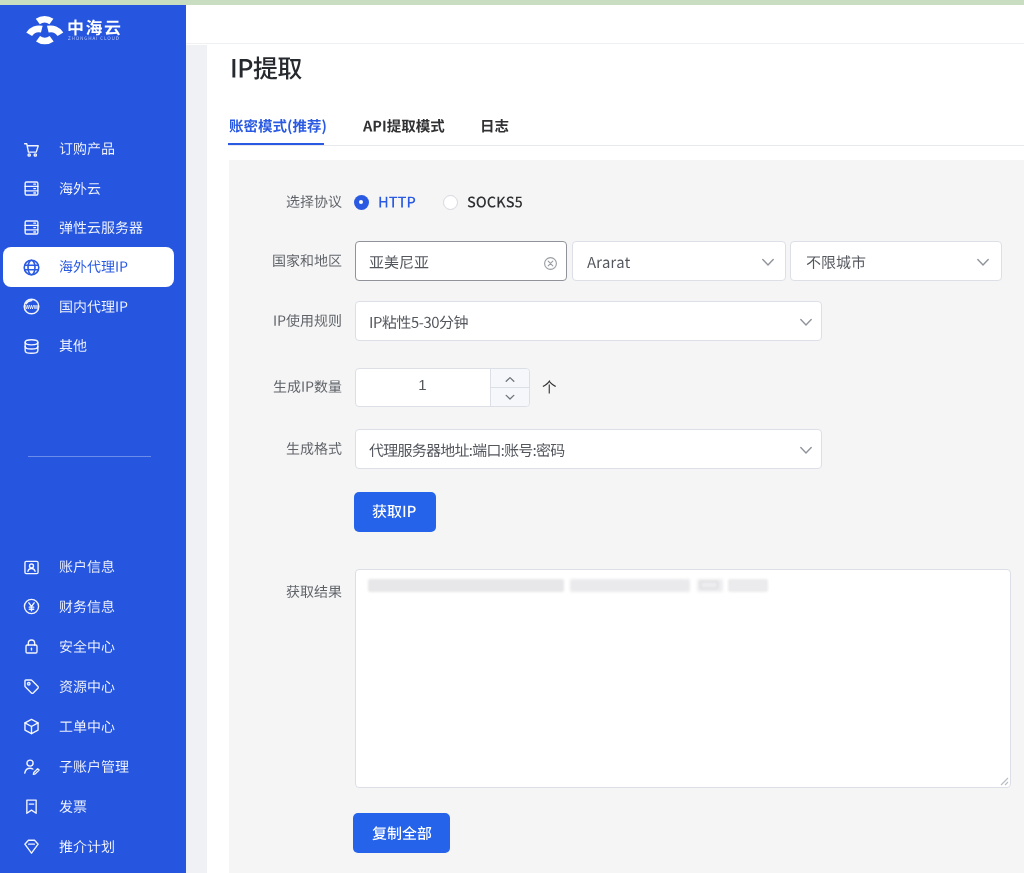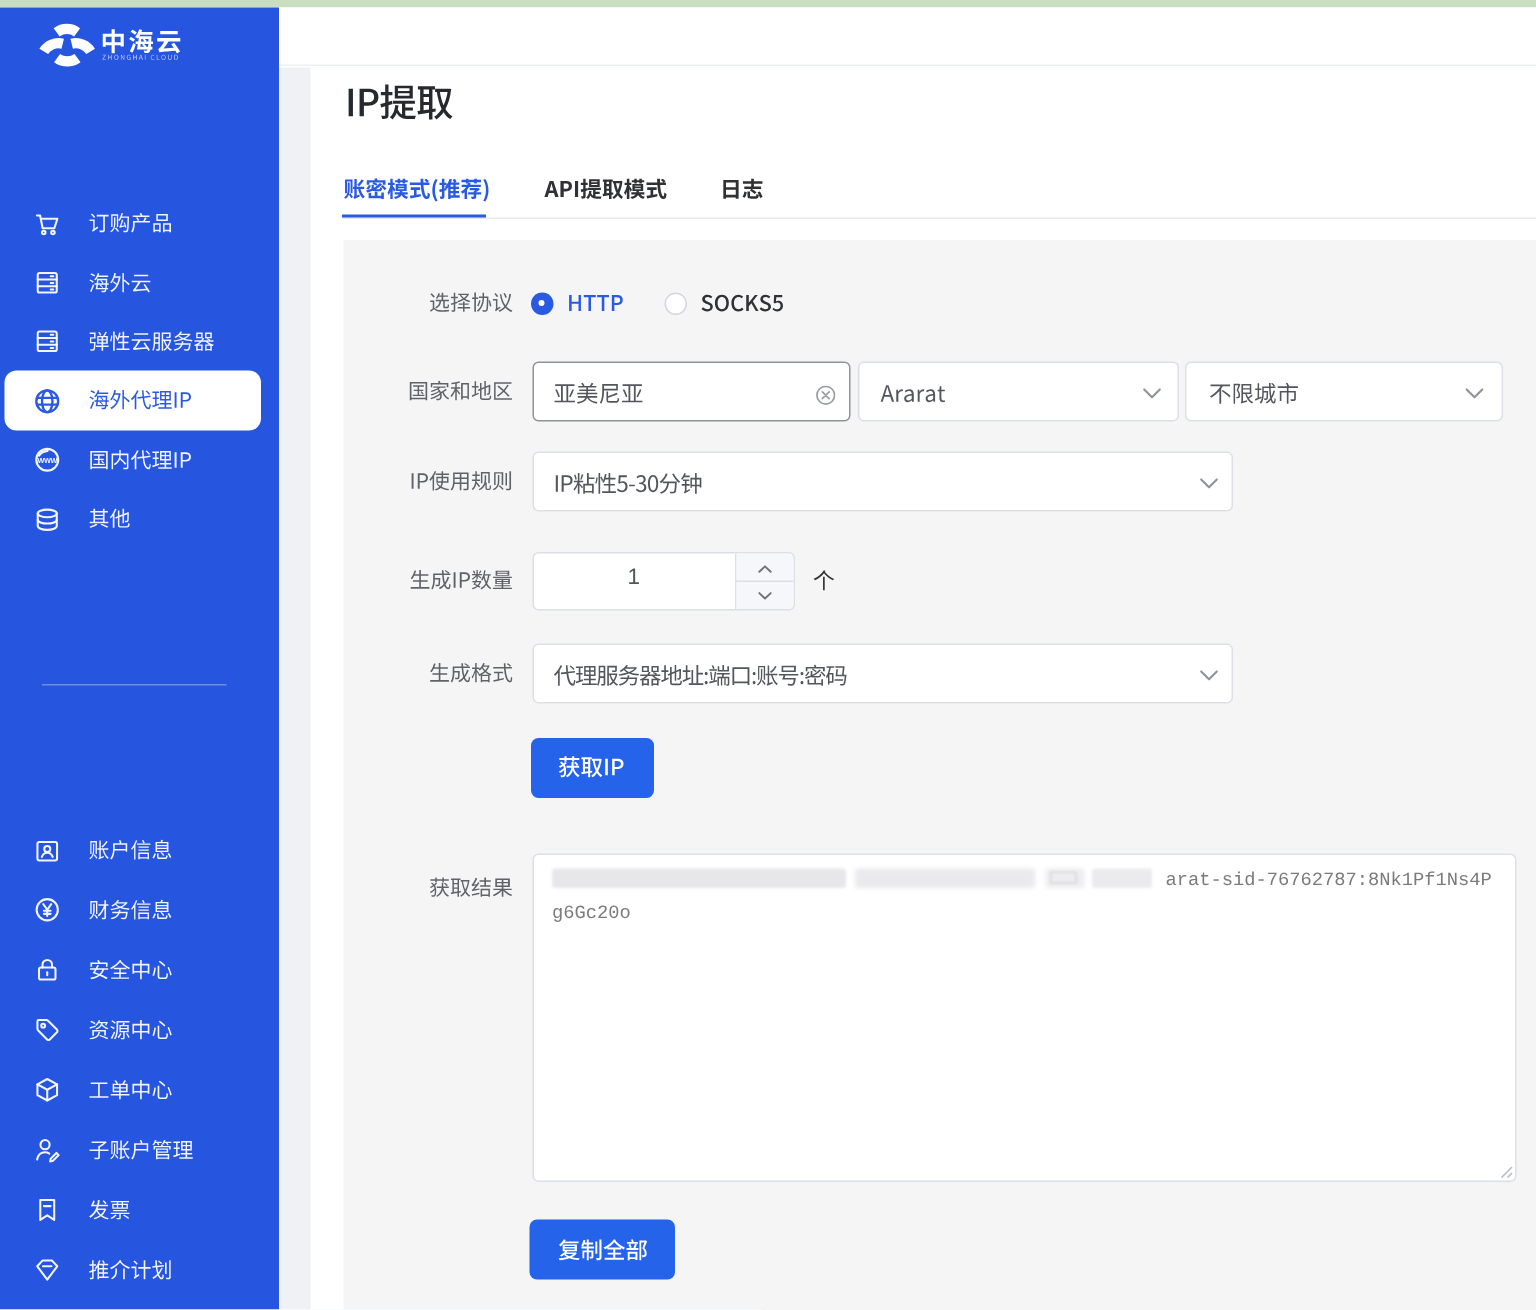--- a/index.html
+++ b/index.html
@@ -258,21 +258,19 @@
       </svg></div>
     <div style="position:absolute;left:286.0px;top:582.2px;line-height:0;"><svg class="" width="56.0" height="19.0" viewBox="0 -14.8 56.0 19.0" style="overflow:visible">
         <path d="M9.9 -7.8C10.7 -7.3 11.5 -6.5 11.8 -6.0L12.6 -6.6C12.2 -7.1 11.4 -7.8 10.6 -8.3ZM8.5 -8.3V-6.3L8.5 -5.8H5.2V-4.8H8.4C8.2 -3.1 7.4 -1.1 4.8 0.5C5.1 0.7 5.4 0.9 5.6 1.1C7.7 -0.2 8.7 -1.8 9.1 -3.3C9.9 -1.3 11.0 0.2 12.7 1.1C12.8 0.8 13.1 0.4 13.4 0.3C11.4 -0.6 10.2 -2.5 9.6 -4.8H13.2V-5.8H9.5V-6.3V-8.3ZM8.9 -11.8V-10.6H5.2V-11.8H4.2V-10.6H0.9V-9.7H4.2V-8.5H5.2V-9.7H8.9V-8.6H9.9V-9.7H13.2V-10.6H9.9V-11.8ZM4.5 -8.3C4.3 -7.9 3.9 -7.6 3.5 -7.2C3.1 -7.7 2.6 -8.1 2.0 -8.5L1.3 -7.9C1.9 -7.5 2.4 -7.1 2.7 -6.7C2.0 -6.3 1.3 -5.9 0.6 -5.5C0.8 -5.4 1.1 -5.1 1.2 -4.8C1.9 -5.2 2.6 -5.5 3.2 -6.0C3.4 -5.5 3.6 -5.1 3.7 -4.7C3.0 -3.7 1.7 -2.7 0.5 -2.2C0.8 -2.0 1.0 -1.6 1.2 -1.4C2.1 -1.9 3.1 -2.7 3.9 -3.5L3.9 -3.0C3.9 -1.5 3.8 -0.5 3.4 -0.1C3.3 0.0 3.2 0.1 3.0 0.1C2.7 0.1 2.1 0.1 1.5 0.1C1.7 0.4 1.8 0.7 1.8 1.0C2.4 1.1 2.9 1.1 3.4 1.0C3.7 0.9 3.9 0.8 4.1 0.6C4.7 -0.1 4.8 -1.3 4.8 -2.9C4.8 -4.1 4.7 -5.4 4.0 -6.5C4.5 -6.9 5.0 -7.4 5.4 -7.8Z M25.9 -9.2C25.6 -7.1 25.0 -5.3 24.2 -3.8C23.5 -5.3 23.0 -7.2 22.7 -9.2ZM21.1 -10.2V-9.2H21.8C22.2 -6.7 22.8 -4.5 23.6 -2.7C22.8 -1.4 21.8 -0.4 20.7 0.3C20.9 0.5 21.2 0.9 21.4 1.1C22.4 0.4 23.4 -0.5 24.2 -1.7C24.9 -0.6 25.7 0.3 26.8 1.0C27.0 0.8 27.3 0.4 27.5 0.2C26.4 -0.5 25.5 -1.5 24.8 -2.7C25.9 -4.6 26.6 -7.0 27.0 -10.1L26.4 -10.2L26.2 -10.2ZM14.5 -1.8 14.8 -0.8 19.0 -1.5V1.1H20.0V-1.7L21.3 -2.0L21.2 -2.9L20.0 -2.7V-10.2H21.0V-11.1H14.7V-10.2H15.6V-2.0ZM16.6 -10.2H19.0V-8.2H16.6ZM16.6 -7.3H19.0V-5.2H16.6ZM16.6 -4.3H19.0V-2.5L16.6 -2.1Z M28.5 -0.7 28.7 0.3C30.1 0.0 31.9 -0.4 33.7 -0.8L33.6 -1.7C31.7 -1.4 29.8 -1.0 28.5 -0.7ZM28.8 -6.0C29.0 -6.1 29.3 -6.1 31.1 -6.4C30.5 -5.5 29.9 -4.8 29.6 -4.5C29.2 -4.0 28.9 -3.7 28.5 -3.6C28.7 -3.3 28.8 -2.8 28.9 -2.6C29.2 -2.8 29.7 -2.9 33.6 -3.6C33.6 -3.8 33.6 -4.2 33.6 -4.5L30.4 -4.0C31.6 -5.2 32.7 -6.7 33.6 -8.2L32.7 -8.8C32.4 -8.3 32.1 -7.8 31.8 -7.3L29.9 -7.2C30.7 -8.3 31.6 -9.8 32.2 -11.2L31.1 -11.7C30.5 -10.0 29.5 -8.3 29.2 -7.9C28.9 -7.4 28.7 -7.1 28.4 -7.0C28.5 -6.7 28.7 -6.2 28.8 -6.0ZM36.9 -11.8V-9.9H33.7V-8.9H36.9V-6.7H34.1V-5.7H41.0V-6.7H38.0V-8.9H41.2V-9.9H38.0V-11.8ZM34.4 -4.3V1.1H35.4V0.5H39.6V1.1H40.6V-4.3ZM35.4 -0.4V-3.3H39.6V-0.4Z M44.2 -11.1V-5.5H48.5V-4.3H42.9V-3.4H47.6C46.3 -2.0 44.3 -0.8 42.5 -0.2C42.7 0.0 43.1 0.4 43.2 0.7C45.1 -0.0 47.1 -1.4 48.5 -2.9V1.1H49.6V-3.0C50.9 -1.5 53.0 -0.1 54.8 0.6C55.0 0.3 55.3 -0.1 55.5 -0.3C53.7 -0.9 51.7 -2.1 50.4 -3.4H55.1V-4.3H49.6V-5.5H53.9V-11.1ZM45.3 -7.9H48.5V-6.4H45.3ZM49.6 -7.9H52.7V-6.4H49.6ZM45.3 -10.2H48.5V-8.8H45.3ZM49.6 -10.2H52.7V-8.8H49.6Z" fill="#5f6368"></path>
       </svg></div>
     <div class="abs" style="left:355px;top:569px;width:656px;height:219px;background:#fff;border:1px solid #dcdfe6;border-radius:4px"></div>
     <div class="abs" style="left:368px;top:579px;width:196px;height:13px;background:#e7e7e9;border-radius:2px;filter:blur(1.2px)"></div>
     <div class="abs" style="left:570px;top:579px;width:120px;height:13px;background:#eaeaec;border-radius:2px;filter:blur(1.4px)"></div>
     <div class="abs" style="left:697px;top:579px;width:26px;height:13px;background:#ededef;border-radius:2px;filter:blur(1.4px)"></div>
     <div class="abs" style="left:728px;top:579px;width:40px;height:13px;background:#ebebed;border-radius:2px;filter:blur(1.2px)"></div>
     <div class="abs" style="left:700px;top:581px;width:18px;height:8px;border:1px solid #d8d8da;border-radius:1px;filter:blur(0.8px)"></div>
-    <div class="abs" style="left:368px;top:575.5px;width:640px;font-family:'Liberation Mono',monospace;font-size:12.5px;line-height:22.5px;color:#7b7b7b;white-space:pre"><span style="display:inline-block;width:409px"></span>arat-sid-76762787:8Nk1Pf1Ns4P
-g6Gc20o</div>
     <svg class="abs" style="left:998px;top:775px" width="11" height="11" viewBox="0 0 11 11">
       <path d="M10 3L3 10M10 7l-3 3" stroke="#b9bcc2" stroke-width="1.1"></path>
     </svg>
     <div class="abs" style="left:353px;top:813px;width:97px;height:40px;background:#2563eb;border-radius:5px"></div>
     <div style="position:absolute;left:371.5px;top:822.6px;line-height:0;"><svg class="" width="60.0" height="20.4" viewBox="0 -15.9 60.0 20.4" style="overflow:visible">
         <path d="M4.5 -6.5H11.1V-5.7H4.5ZM4.5 -8.3H11.1V-7.5H4.5ZM3.1 -9.3V-4.7H4.7C3.9 -3.6 2.6 -2.7 1.3 -2.1C1.6 -1.8 2.1 -1.4 2.3 -1.1C2.9 -1.5 3.5 -1.9 4.0 -2.4C4.6 -1.8 5.3 -1.3 6.0 -0.9C4.3 -0.4 2.4 -0.1 0.4 0.0C0.7 0.3 0.9 0.9 1.0 1.3C3.3 1.1 5.6 0.6 7.6 -0.1C9.4 0.6 11.5 1.0 13.7 1.1C13.9 0.8 14.2 0.2 14.5 -0.1C12.6 -0.2 10.8 -0.4 9.3 -0.8C10.6 -1.5 11.7 -2.3 12.5 -3.4L11.6 -4.0L11.4 -3.9H5.7C5.9 -4.2 6.1 -4.4 6.3 -4.7L6.1 -4.7H12.6V-9.3ZM3.9 -12.7C3.2 -11.2 1.9 -9.9 0.7 -9.0C0.9 -8.7 1.4 -8.2 1.6 -7.9C2.3 -8.5 3.1 -9.3 3.8 -10.1H13.7V-11.3H4.6C4.8 -11.6 5.0 -11.9 5.1 -12.3ZM10.2 -2.9C9.5 -2.2 8.6 -1.8 7.6 -1.4C6.5 -1.8 5.7 -2.2 5.0 -2.9Z M24.9 -11.3V-3.0H26.2V-11.3ZM27.6 -12.5V-0.5C27.6 -0.3 27.5 -0.2 27.3 -0.2C27.0 -0.2 26.2 -0.2 25.4 -0.2C25.6 0.2 25.8 0.8 25.8 1.2C27.0 1.2 27.8 1.2 28.3 0.9C28.8 0.7 29.0 0.3 29.0 -0.5V-12.5ZM16.9 -12.3C16.6 -10.9 16.1 -9.4 15.5 -8.4C15.8 -8.3 16.4 -8.1 16.7 -7.9H15.6V-6.6H19.2V-5.3H16.3V0.0H17.5V-4.0H19.2V1.2H20.5V-4.0H22.3V-1.3C22.3 -1.2 22.2 -1.1 22.1 -1.1C21.9 -1.1 21.5 -1.1 20.9 -1.1C21.1 -0.8 21.3 -0.3 21.3 0.1C22.1 0.1 22.7 0.1 23.1 -0.1C23.5 -0.3 23.6 -0.7 23.6 -1.3V-5.3H20.5V-6.6H24.0V-7.9H20.5V-9.3H23.4V-10.6H20.5V-12.6H19.2V-10.6H17.9C18.0 -11.1 18.1 -11.6 18.3 -12.1ZM19.2 -7.9H16.7C17.0 -8.3 17.2 -8.8 17.4 -9.3H19.2Z M37.3 -12.8C35.8 -10.5 33.1 -8.4 30.3 -7.2C30.7 -6.9 31.1 -6.4 31.3 -6.0C31.9 -6.3 32.4 -6.6 32.9 -6.9V-5.9H36.8V-3.8H33.1V-2.6H36.8V-0.4H31.1V0.9H44.0V-0.4H38.2V-2.6H42.1V-3.8H38.2V-5.9H42.1V-6.9C42.7 -6.6 43.2 -6.2 43.8 -5.9C44.0 -6.3 44.4 -6.8 44.7 -7.1C42.3 -8.3 40.1 -9.8 38.3 -11.8L38.6 -12.2ZM33.4 -7.2C34.9 -8.2 36.3 -9.4 37.5 -10.8C38.8 -9.3 40.2 -8.2 41.7 -7.2Z M54.3 -11.9V1.2H55.5V-10.6H57.6C57.3 -9.5 56.7 -7.9 56.2 -6.7C57.5 -5.4 57.8 -4.3 57.8 -3.4C57.8 -2.9 57.7 -2.5 57.5 -2.3C57.3 -2.2 57.1 -2.2 56.9 -2.1C56.6 -2.1 56.2 -2.1 55.8 -2.2C56.1 -1.8 56.2 -1.2 56.2 -0.8C56.6 -0.8 57.1 -0.8 57.4 -0.9C57.8 -0.9 58.1 -1.0 58.4 -1.2C58.9 -1.6 59.1 -2.3 59.1 -3.3C59.1 -4.3 58.9 -5.5 57.6 -6.9C58.2 -8.2 58.8 -9.9 59.4 -11.3L58.4 -12.0L58.2 -11.9ZM48.6 -12.4C48.8 -12.0 49.0 -11.4 49.1 -10.9H46.1V-9.7H51.3C51.0 -8.8 50.6 -7.7 50.3 -6.9H48.1L49.1 -7.2C49.0 -7.9 48.6 -8.9 48.2 -9.6L47.0 -9.3C47.3 -8.5 47.7 -7.6 47.8 -6.9H45.7V-5.6H53.6V-6.9H51.6C52.0 -7.6 52.4 -8.5 52.7 -9.3L51.3 -9.7H53.3V-10.9H50.6C50.4 -11.5 50.1 -12.2 49.8 -12.8ZM46.5 -4.4V1.2H47.8V0.5H51.6V1.1H53.0V-4.4ZM47.8 -0.8V-3.1H51.6V-0.8Z" fill="#ffffff"></path>
       </svg></div>
   </div>
 </body></html>

